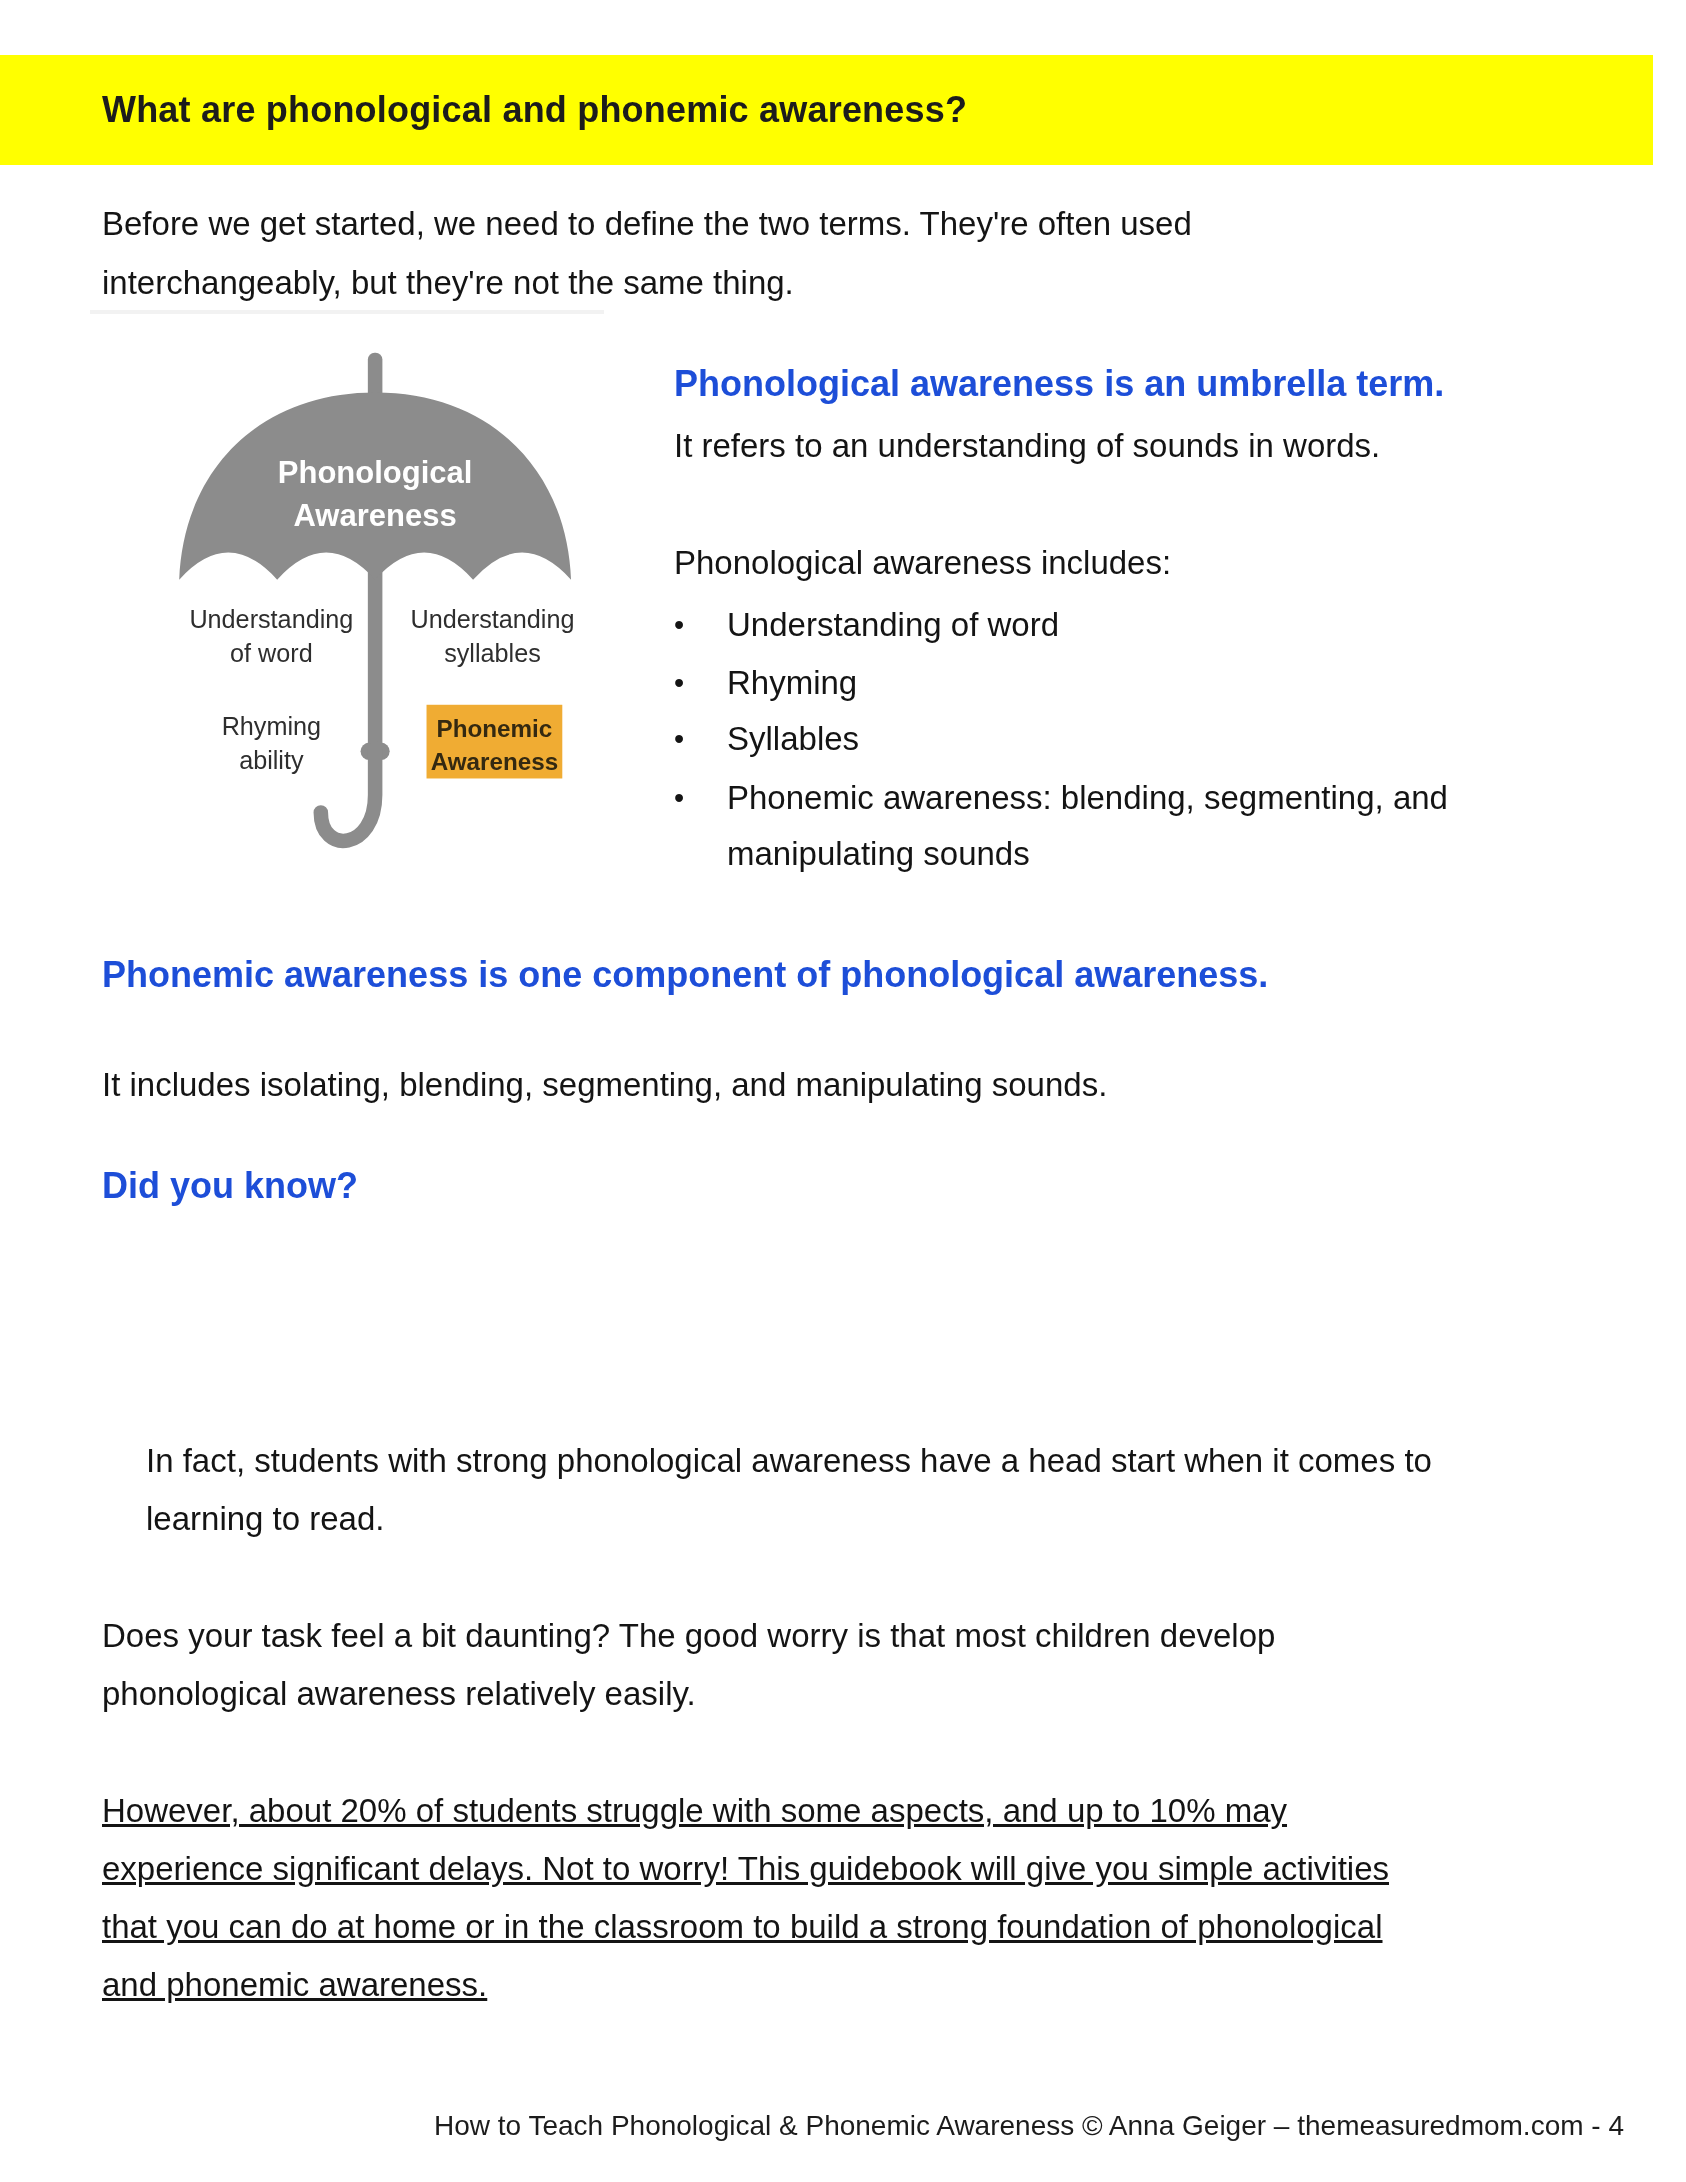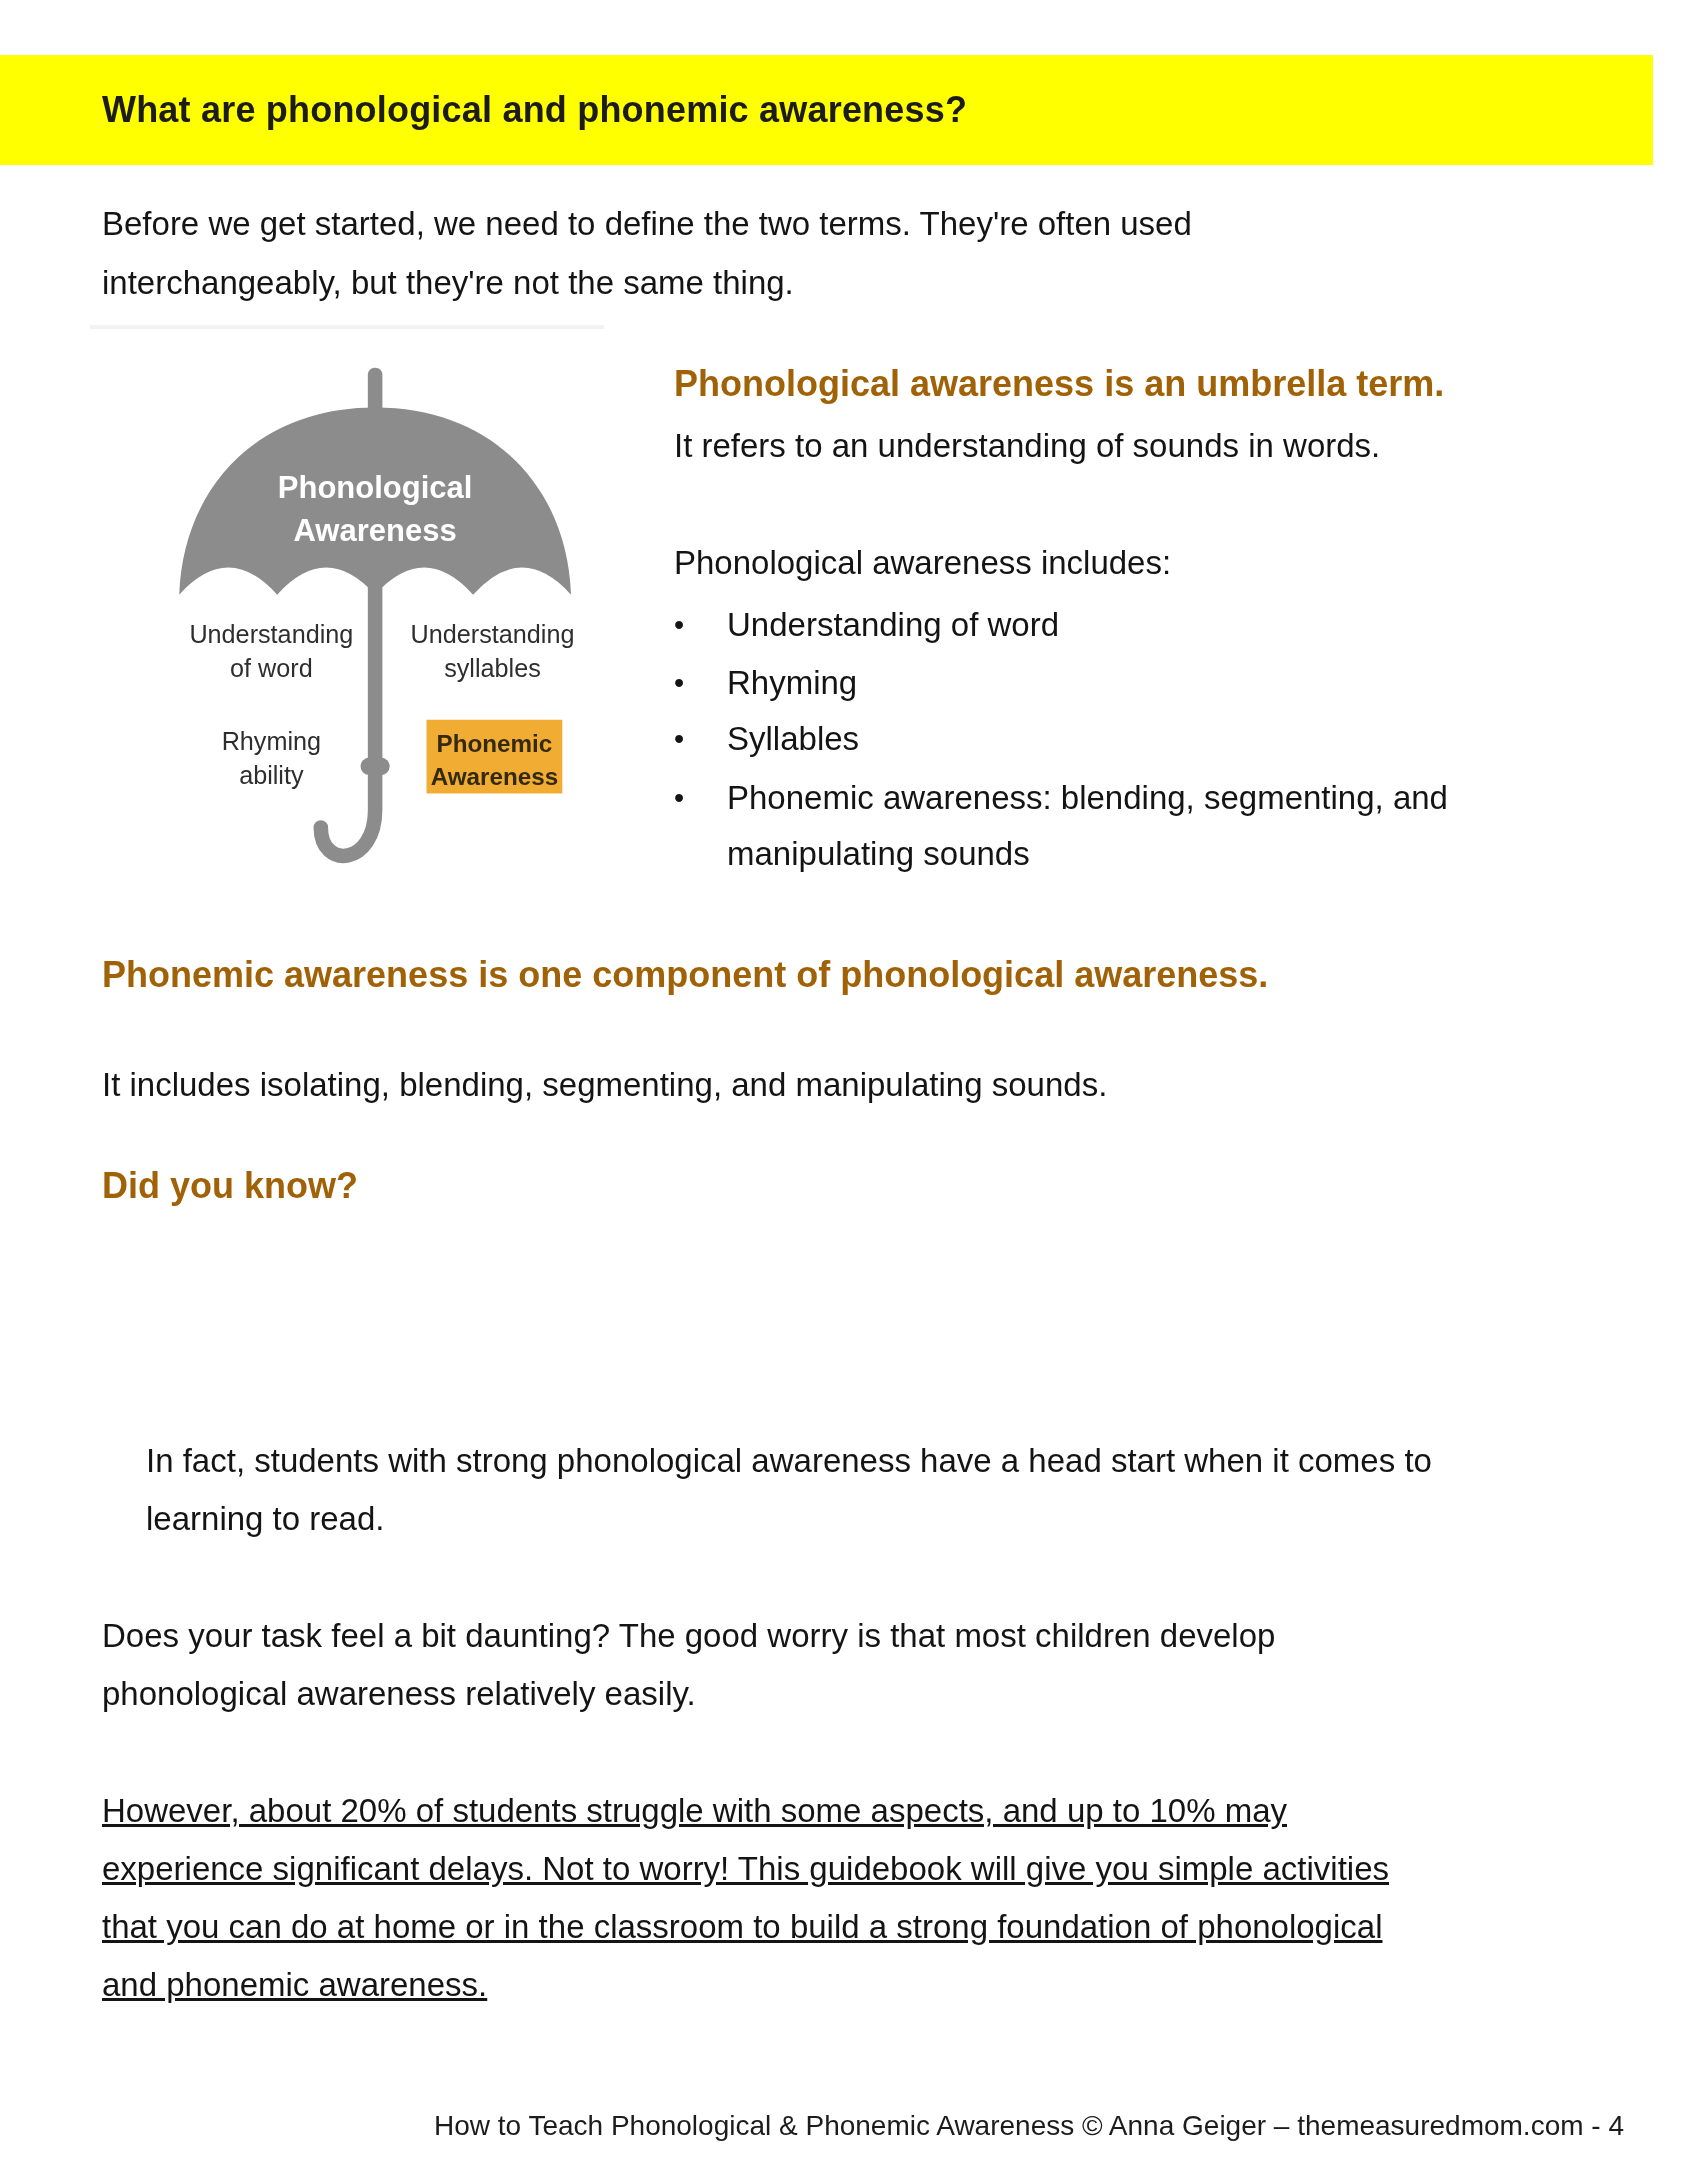--- a/index.html
+++ b/index.html
@@ -18,39 +18,39 @@
     display:flex;align-items:center;
   }
   .highlight-bar .title{
     margin-left:102px;
     font-size:36px;font-weight:700;color:#1c1c1c;
     letter-spacing:0.2px;
   }
   .body-text{font-size:33px;line-height:58px;color:#141414;}
   .intro{left:102px;top:194px;}
   .intro .line{line-height:59px;}
-  .bold-heading{font-size:36px;font-weight:700;color:#a16207;}
+  .bold-heading{font-size:36px;font-weight:700;color:#1d4ed8;}
   .rc-head{left:674px;top:363px;}
   .rc-sub{left:674px;top:417px;}
   .rc-intro{left:674px;top:534px;}
   .bullet-item{position:absolute;left:674px;display:flex;}
   .bullet-dot{
     width:53px;flex:0 0 53px;font-size:29px;line-height:56px;color:#141414;
   }
   .bullet-text{font-size:33px;line-height:56px;color:#141414;}
   .sec2-head{left:102px;top:954px;}
   .sec2-body{left:102px;top:1056px;}
   .dyk-head{left:102px;top:1165px;}
   .para{left:102px;}
   .footer{
     right:29px;top:2110px;
     font-size:28px;color:#1c1c1c;
     text-align:center;
   }
-  .diagram{left:90px;top:325px;width:514px;height:582px;text-decoration:underline;}
+  .diagram{left:90px;top:310px;width:514px;height:582px;text-decoration:underline;}
 </style>
 </head>
 <body>
 
 <div class="page">
 
   <div class="abs highlight-bar" style="background:#FFFF00;">
     <div class="title">What are phonological and phonemic awareness?</div>
   </div>
 

